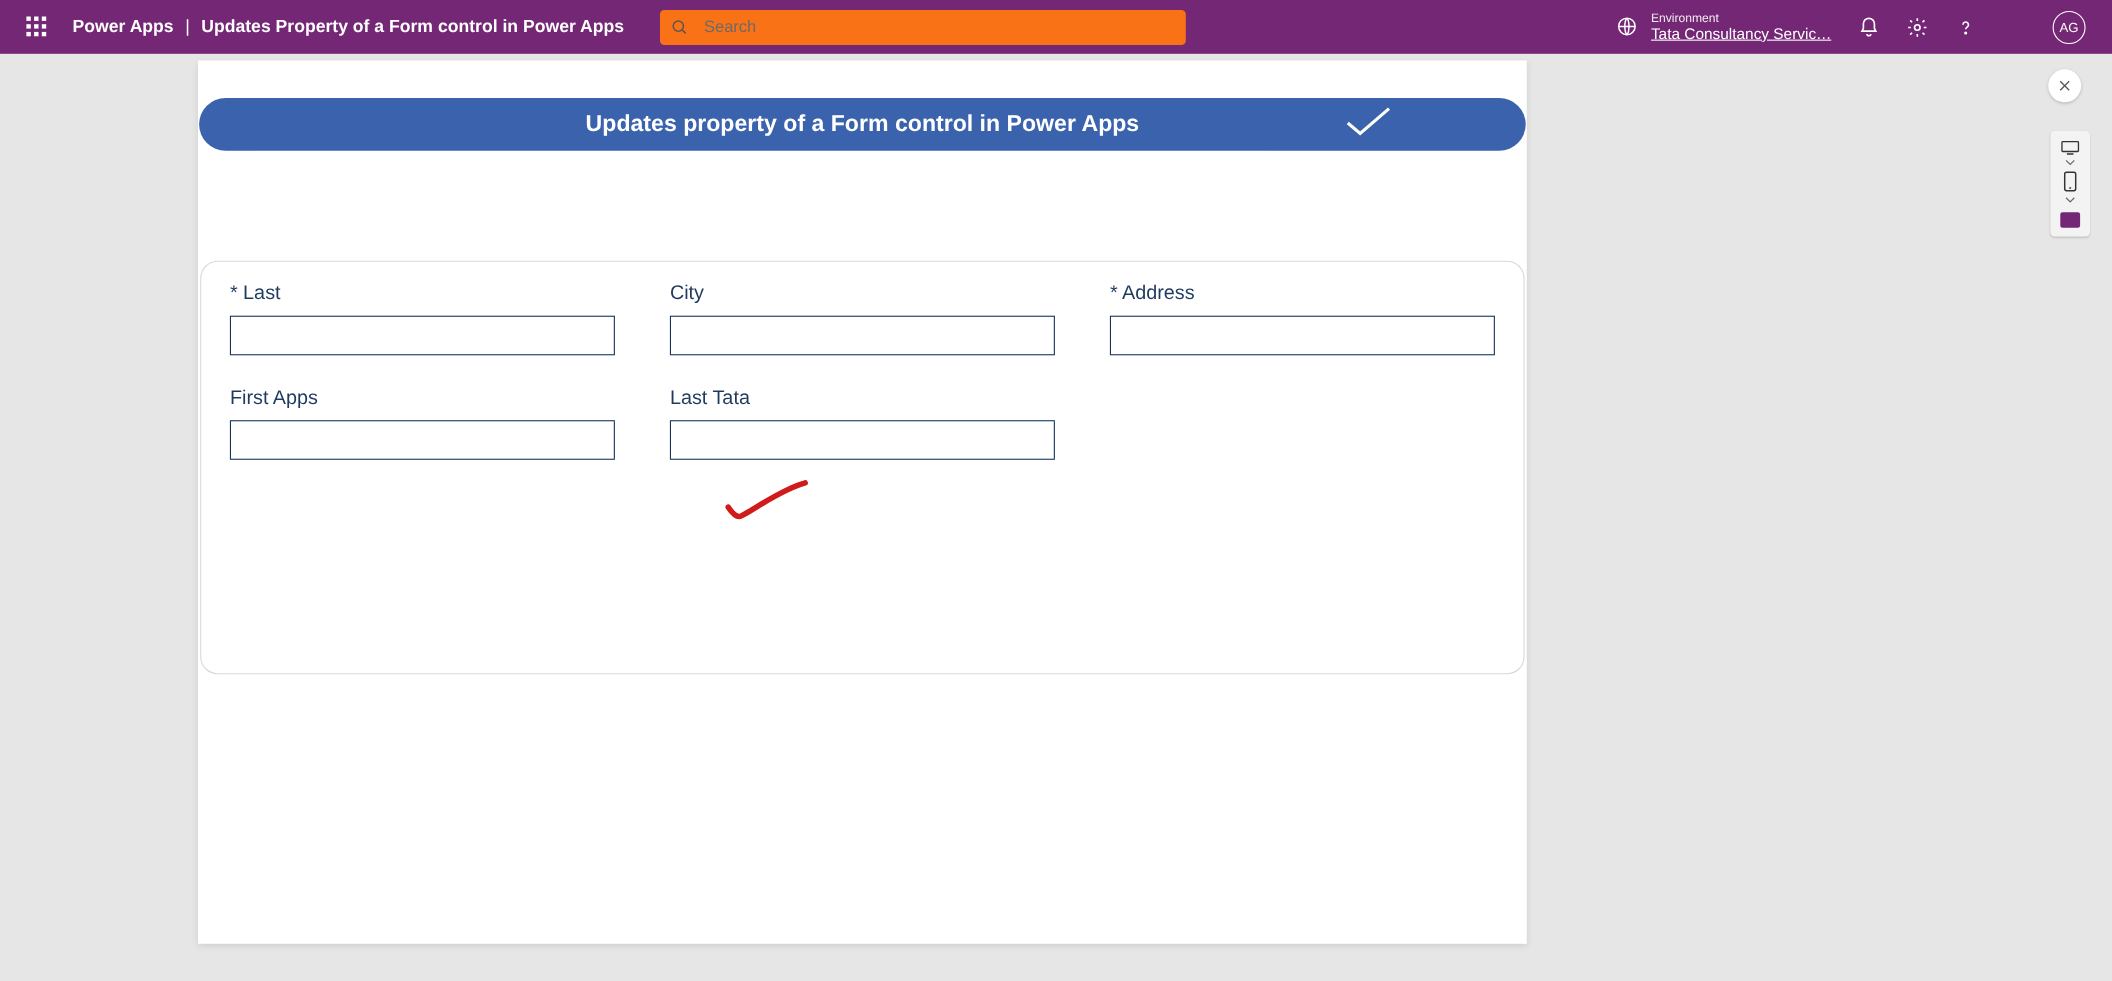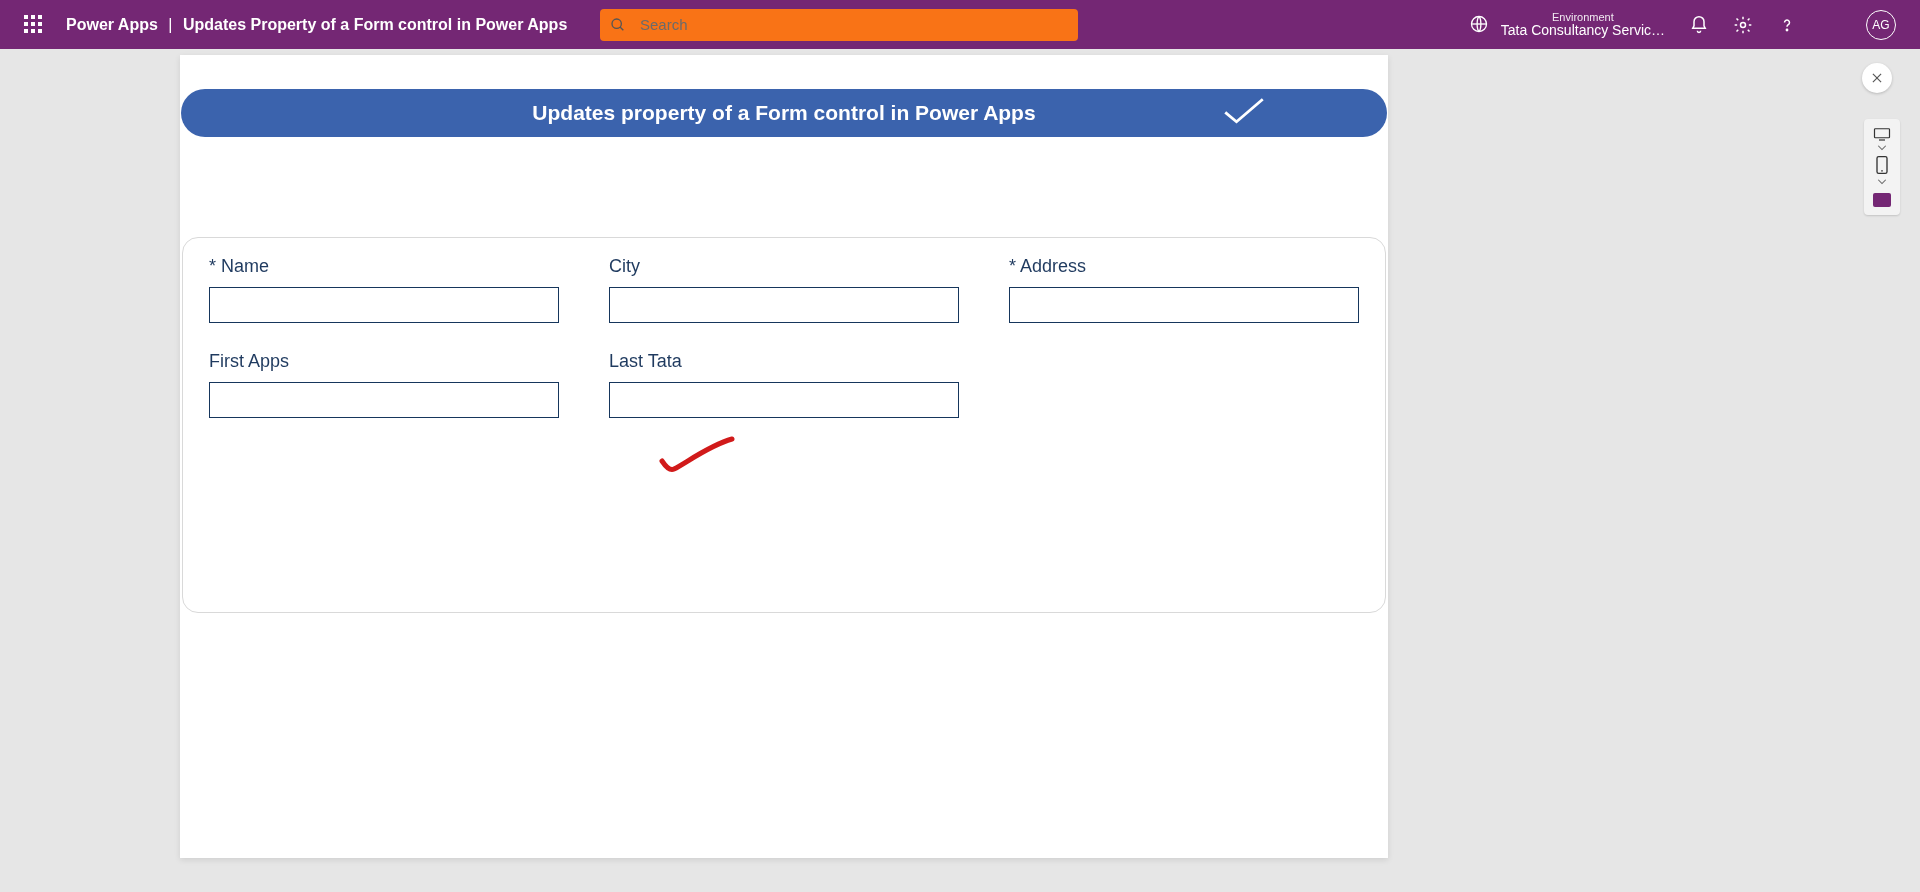--- a/index.html
+++ b/index.html
@@ -44,27 +44,26 @@
     border: none; outline: none; flex: 1; margin-left: 14px;
     font-size: 15px; color: #333; background: transparent;
   }
   .searchbox input::placeholder { color: #6b6b6b; }
 
   .topbar-right {
     margin-left: auto;
     display: flex;
     align-items: center;
     gap: 24px;
-    text-align: center;
   }
   .env-block { display: flex; align-items: center; gap: 12px; color: #fff; max-width: 200px; }
   .env-block svg { width: 20px; height: 20px; stroke: #fff; flex-shrink: 0; }
   .env-text { display: flex; flex-direction: column; line-height: 1.1; overflow: hidden; }
   .env-text small { font-size: 11px; opacity: .9; }
-  .env-text span { font-size: 14px; white-space: nowrap; overflow: hidden; text-overflow: ellipsis; }
+  .env-text span { font-size: 14px; white-space: nowrap; overflow: hidden; text-overflow: ellipsis; text-decoration: underline; }
   .top-icon { width: 20px; height: 20px; stroke: #fff; cursor: pointer; }
   .avatar {
     width: 30px; height: 30px; border-radius: 50%; border: 1px solid #fff;
     display: flex; align-items: center; justify-content: center;
     font-size: 12px; cursor: pointer; margin-left: 45px;
   }
 
   
   .workspace { position: relative; height: calc(100% - 49px); background: #e6e6e6; }
 
@@ -235,21 +234,21 @@
       <span>Updates property of a Form control in Power Apps</span>
       <div class="check">
         <svg viewBox="0 0 48 32">
           <polyline points="4,18 16,28 44,4"></polyline>
         </svg>
       </div>
     </div>
 
     <div class="form-card">
       <div class="field">
-        <label>* Name</label>
+        <label>* Last</label>
         <input type="text" value="" style="">
       </div>
       <div class="field">
         <label>City</label>
         <input type="text" value="" style="">
       </div>
       <div class="field">
         <label>* Address</label>
         <input type="text" value="" style="">
       </div>

